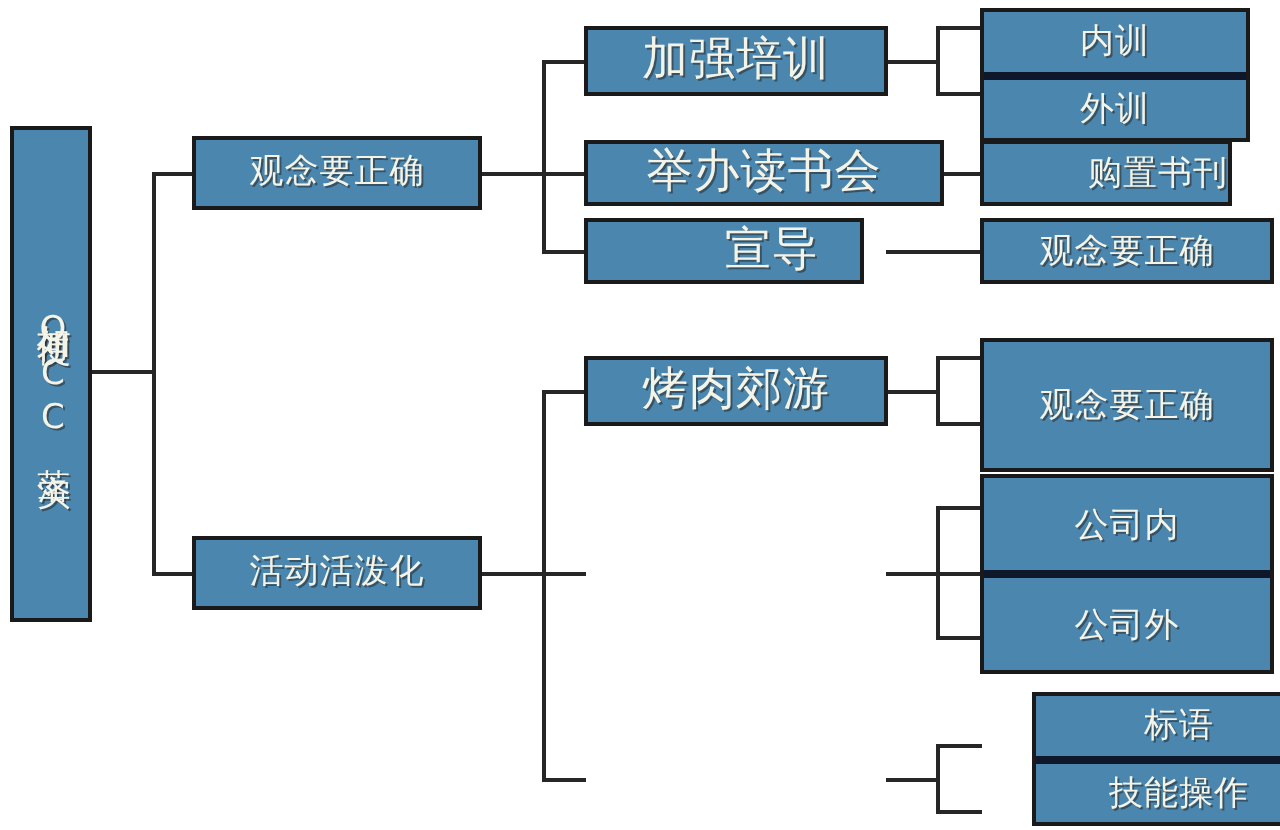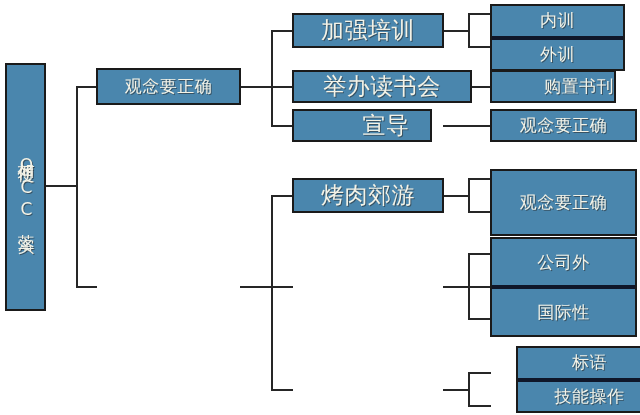--- a/index.html
+++ b/index.html
@@ -117,20 +117,21 @@
     <div class="ln lnh" style="left:443px;top:389px;width:26px;"></div>
     <div class="ln lnv" style="left:468px;top:373px;height:34px;"></div>
     <div class="ln lnh" style="left:468px;top:372px;width:23px;"></div>
     <div class="ln lnh" style="left:468px;top:405px;width:23px;"></div>
   </div>
 
   <div class="node lvl1" style="left:5px;top:63px;width:41px;height:248px;">如何使QCC落实</div>
 
   <div class="node lvl2" style="left:96px;top:68px;width:145px;height:37px;">观念要正确</div>
 
+  <div class="node lvl2" style="left:96px;top:268px;width:145px;height:37px;">活动活泼化</div>
 
   <div class="node lvl3" style="left:292px;top:13px;width:152px;height:35px;">加强培训</div>
 
   <div class="node lvl3" style="left:292px;top:70px;width:180px;height:33px;">举办读书会</div>
 
   <div class="node lvl3" style="left:292px;top:109px;width:140px;height:33px;padding-left:48px;">宣导</div>
 
   <div class="node lvl3" style="left:292px;top:178px;width:152px;height:35px;">烤肉郊游</div>
 
 
@@ -146,22 +147,22 @@
 
   <div class="stack" style="left:490px;top:109px;width:147px;height:33px;">
     <div class="cell">观念要正确</div>
   </div>
 
   <div class="stack" style="left:490px;top:169px;width:147px;height:67px;">
     <div class="cell">观念要正确</div>
   </div>
 
   <div class="stack" style="left:490px;top:237px;width:147px;height:100px;">
+    <div class="cell">公司内</div>
     <div class="cell">公司外</div>
-    <div class="cell">国际性</div>
   </div>
 
   <div class="stack" style="left:516px;top:346px;width:147px;height:67px;">
     <div class="cell">标语</div>
     <div class="cell">技能操作</div>
   </div>
 
 </div>
 
 </body></html>

